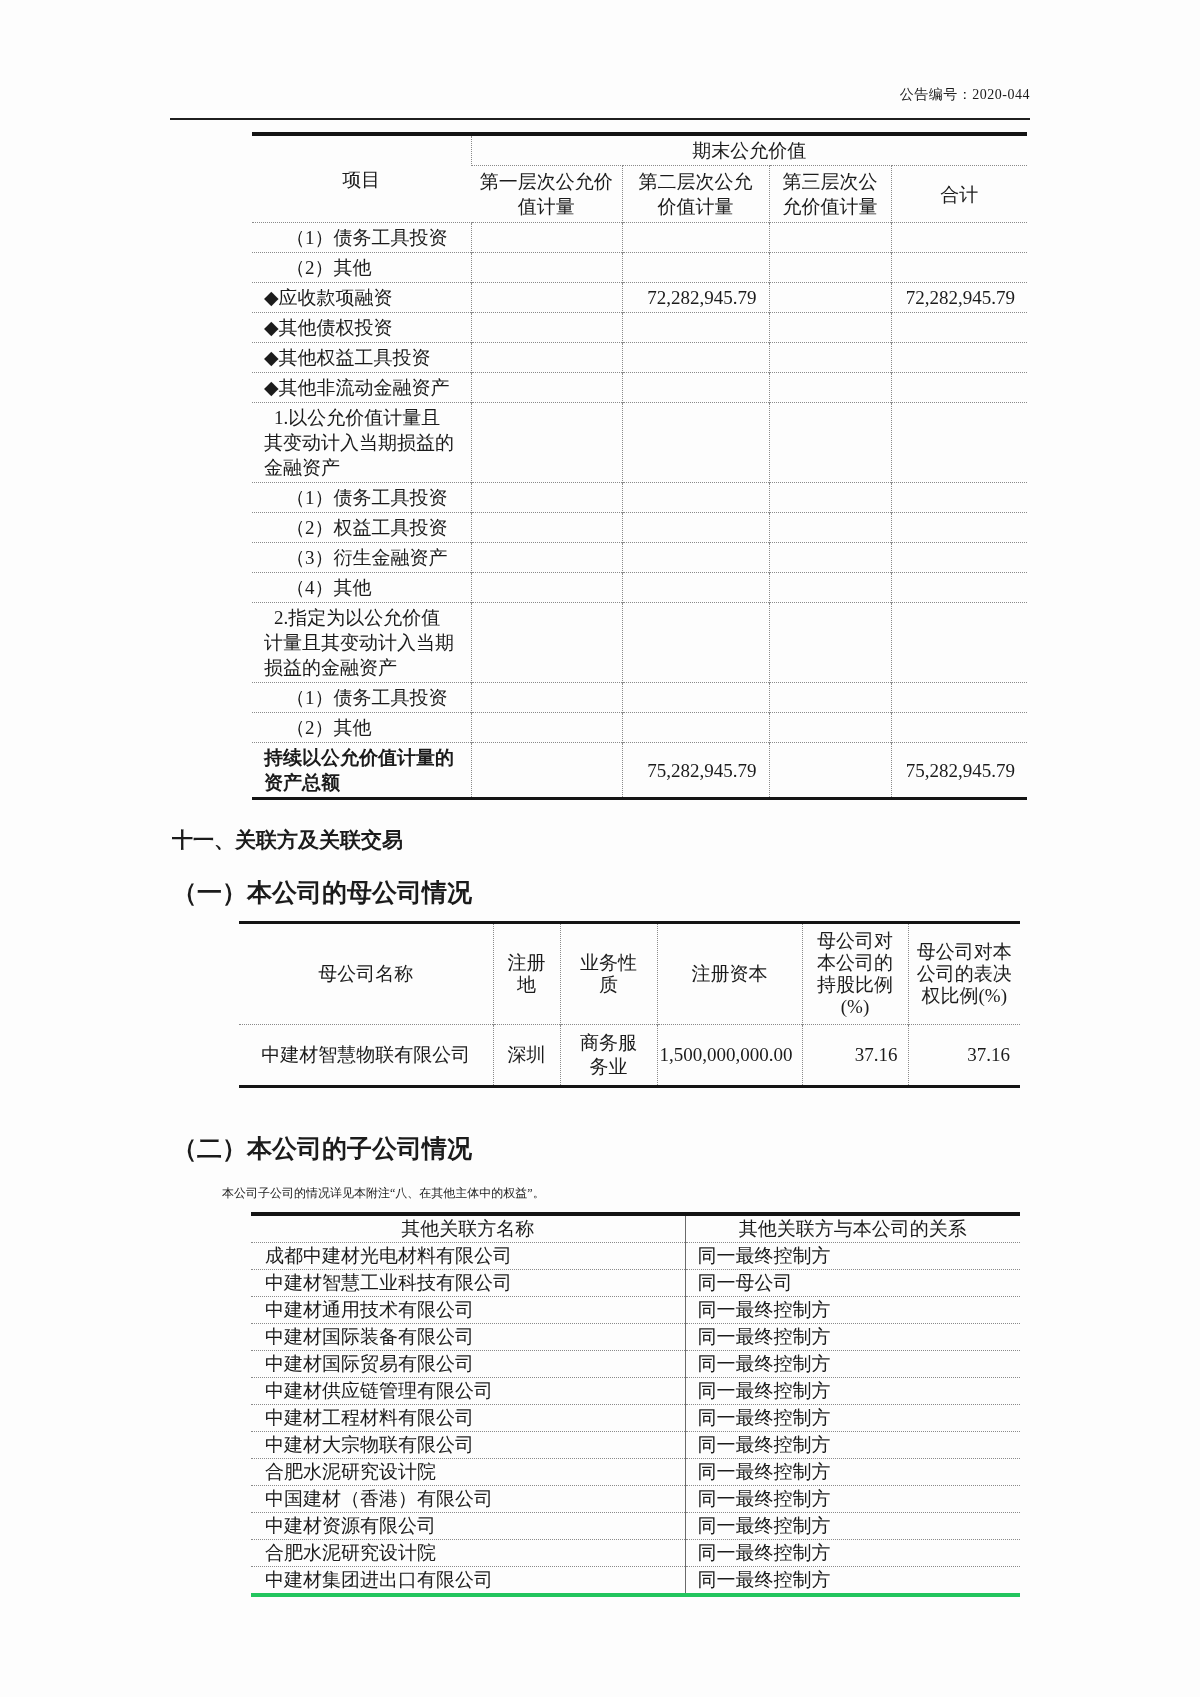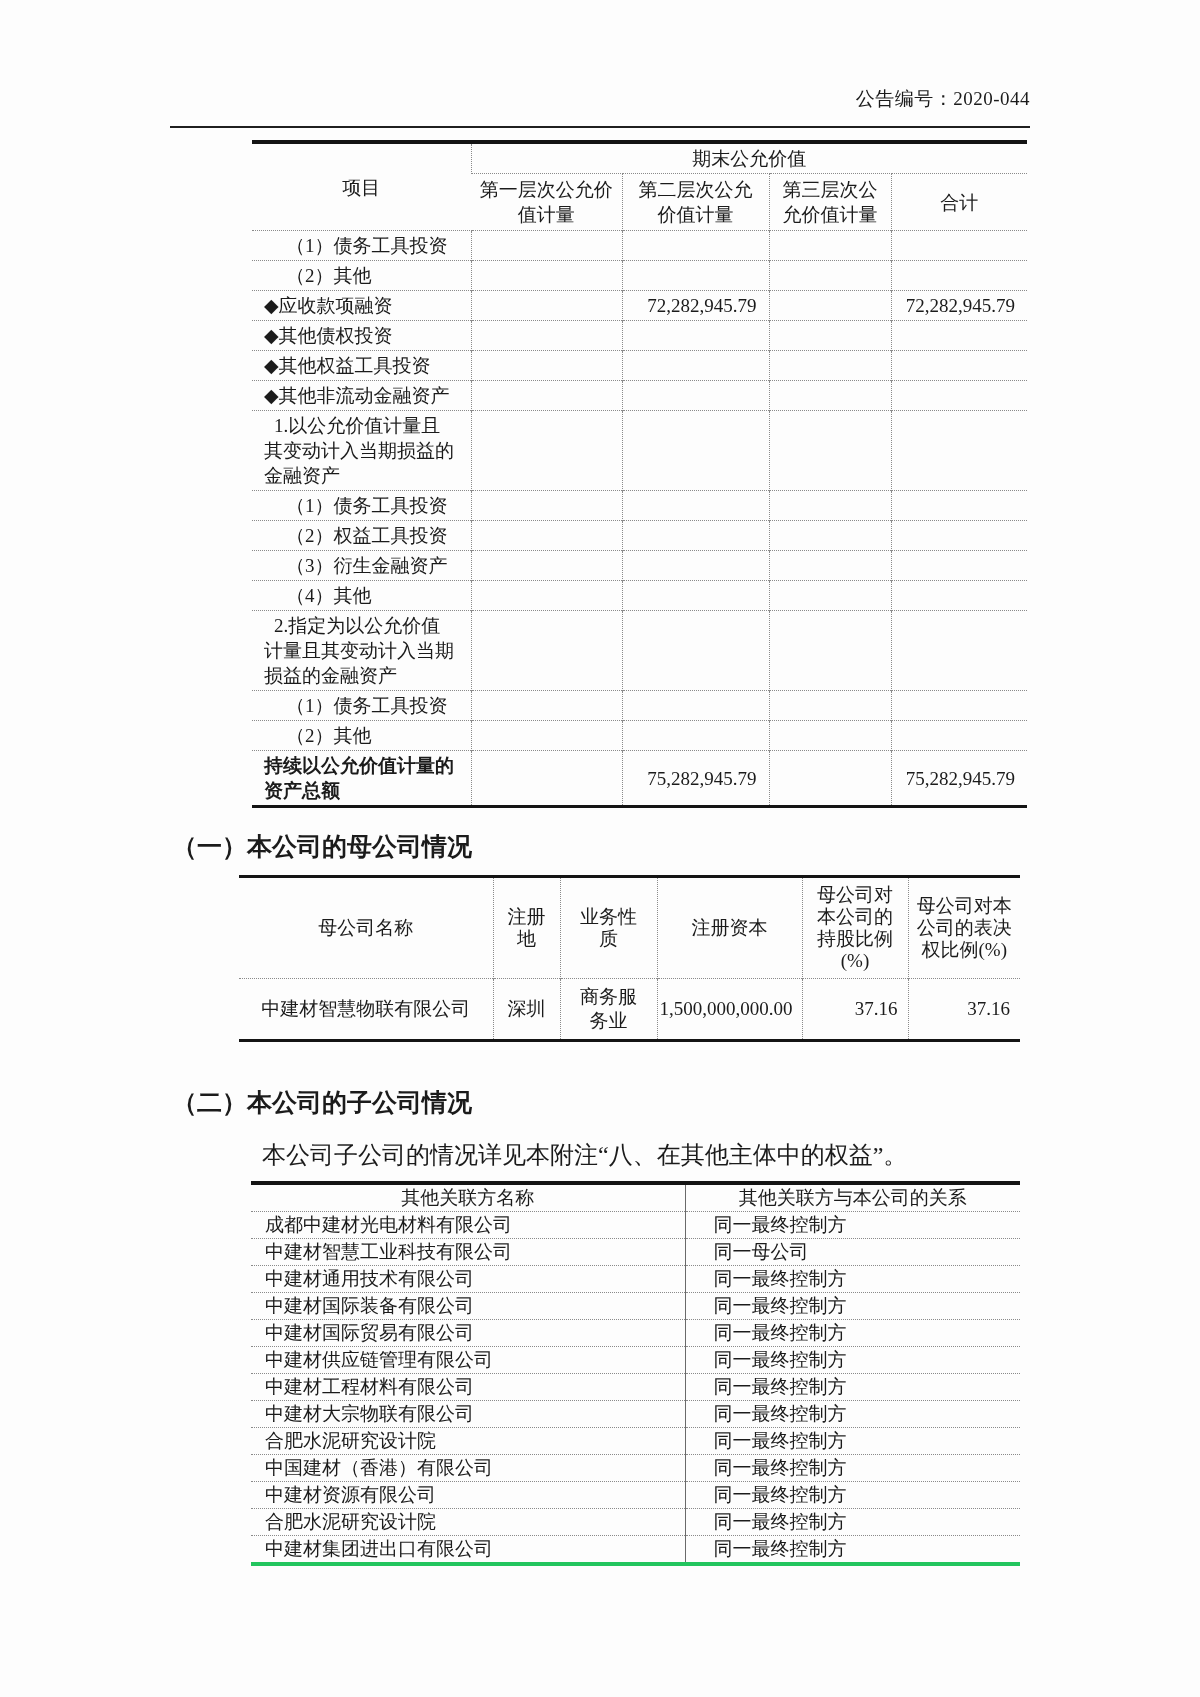--- a/index.html
+++ b/index.html
@@ -13,21 +13,21 @@
     width:1200px;height:1697px;
     margin:0 auto;
     background:#fdfdfd;
     overflow:hidden;
   }
   .content{padding:0 170px;}
   
   .doc-header{
     padding-top:86px;
     text-align:right;
-    font-size:19px;
+    font-size:14px;
     letter-spacing:.5px;
   }
   .header-rule{
     border:none;
     border-top:2px solid #1f1f1f;
     margin:14px 0 0 0;
   }
   
   table{
     border-collapse:collapse;
@@ -83,39 +83,39 @@
     border-bottom:4px solid #22c55e;
   }
   .rel-table th,.rel-table td{
     line-height:24px;
     padding:1px 2px;
   }
   .rel-table th{text-align:center;}
   .rel-table th+th,.rel-table td+td{border-left:1px solid #6a6a6a;}
   .rel-table tbody td{border-top:1px dotted #8a8a8a;}
   .rel-table .c-name{padding-left:14px;text-align:left;}
-  .rel-table .c-rel{padding-left:28px;text-align:left;}
+  .rel-table .c-rel{padding-left:12px;text-align:left;}
   
   .h-major{
     font-family:"Liberation Sans","DejaVu Sans",sans-serif;
     font-weight:700;
     font-size:21px;
     margin:26px 0 0 2px;
   }
   .h-sub{
     font-family:"Liberation Sans","DejaVu Sans",sans-serif;
     font-weight:700;
     font-size:25px;
     margin:22px 0 0 2px;
   }
   .h-sub.gap-lg{margin-top:44px;}
   .h-sub.gap-md{margin-top:38px;}
   .body-text{
-    font-size:24px;
-    margin:20px 0 0 92px;
+    font-size:12px;
+    margin:20px 0 0 52px;
   }
 </style>
 </head>
 <body>
 
 <div class="page">
   <div class="content">
 
     <div class="doc-header">公告编号：2020-044</div>
     <hr class="header-rule">
@@ -265,20 +265,21 @@
             <td class="c-item total-row">持续以公允价值计量的
 资产总额</td>
             <td class="c-num"></td>
             <td class="c-num">75,282,945.79</td>
             <td class="c-num"></td>
             <td class="c-num">75,282,945.79</td>
           </tr>
         </tbody>
     </table>
 
+    <div class="h-major">十一、关联方及关联交易</div>
     <div class="h-sub">（一）本公司的母公司情况</div>
 
     <table class="parent-table">
       <colgroup>
         <col style="width:254px">
           <col style="width:67px">
           <col style="width:97px">
           <col style="width:145px">
           <col style="width:106px">
           <col style="width:112px">

